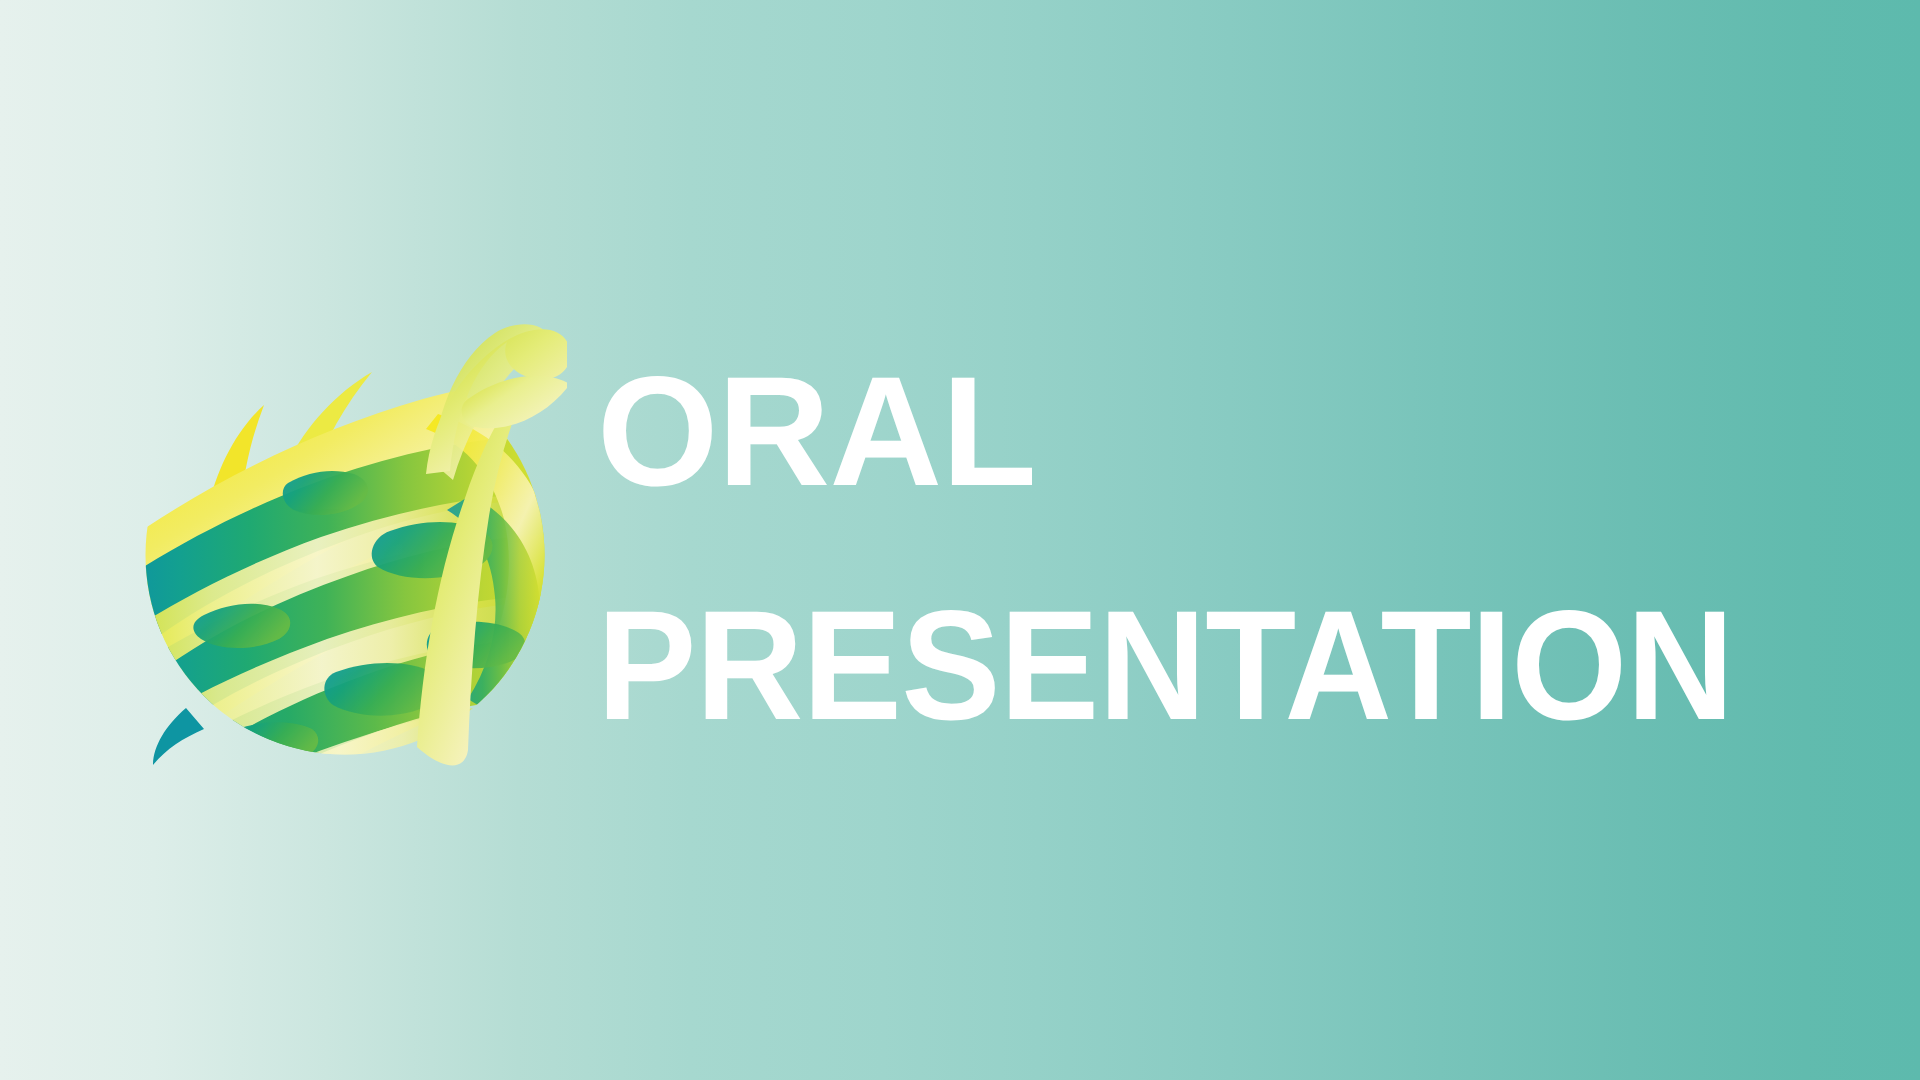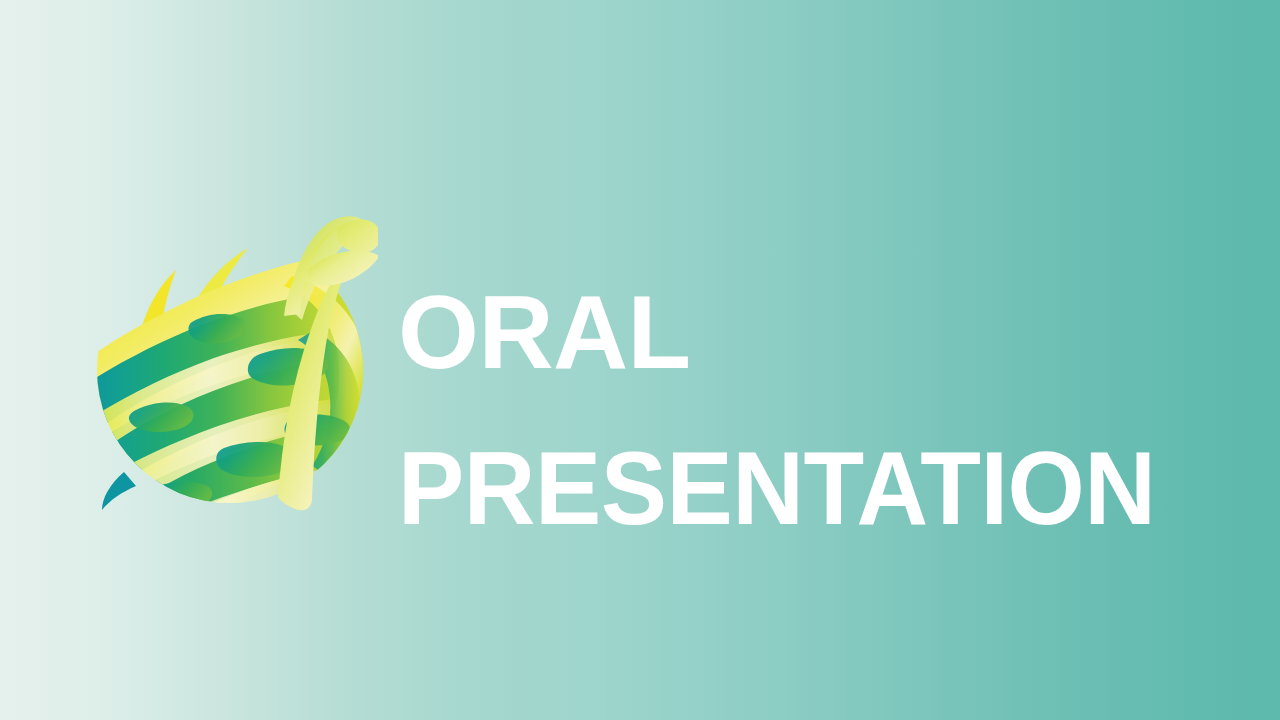--- a/index.html
+++ b/index.html
@@ -65,21 +65,20 @@
     font-size: 104px;
     line-height: 1.0;
     letter-spacing: -0.5px;
     white-space: nowrap;
     margin: 0;
   }
 
   #title-line-1 {
     font-size: 104px;
     margin-bottom: 52px;
-    margin-top: 44px;
   }
 
   #title-line-2 {
     font-size: 104px;
     transform: scaleX(0.955);
     transform-origin: left center;
   }
 </style>
 </head>
 <body>

